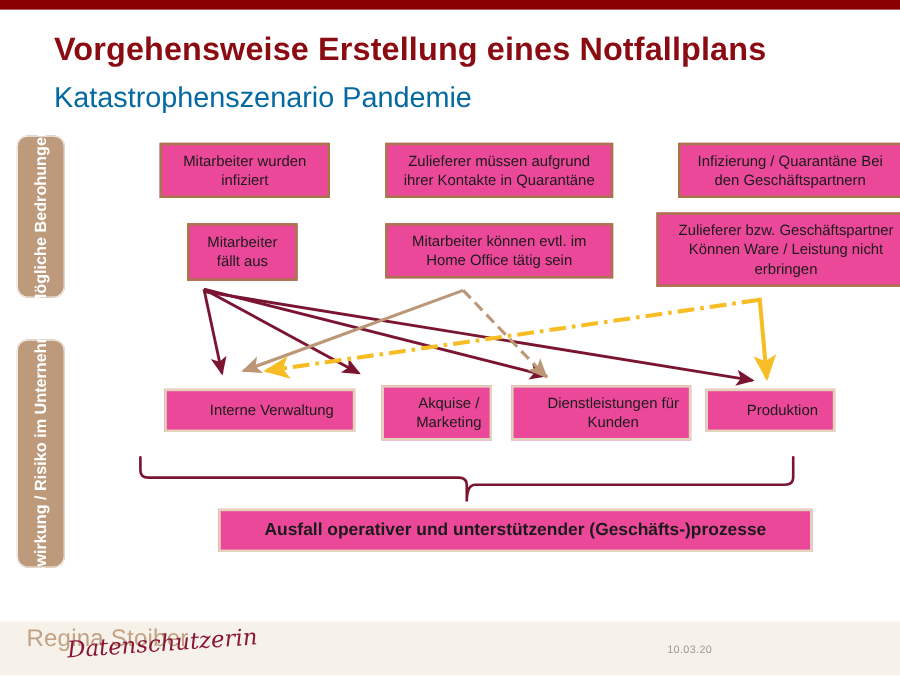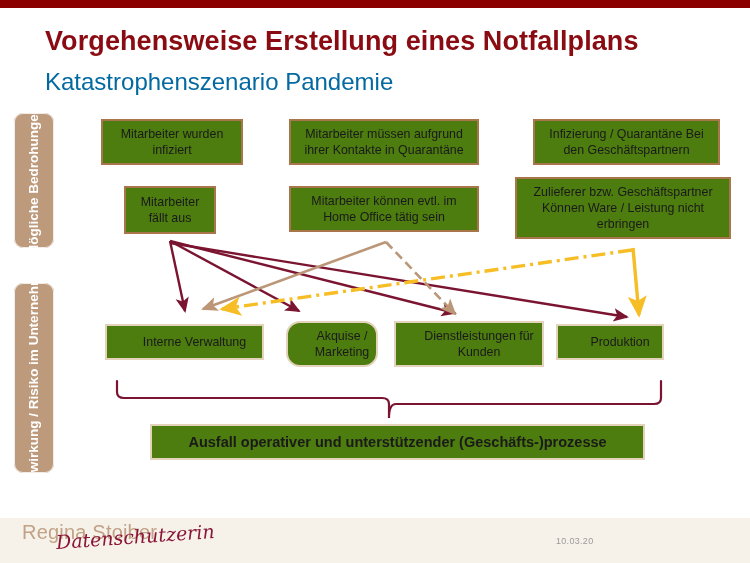--- a/index.html
+++ b/index.html
@@ -68,31 +68,32 @@
     font-weight: bold;
     text-align: center;
     line-height: 16px;
   }
   #band-threats { left: 14px; top: 113px; width: 40px; height: 135px; }
   #band-impact  { left: 14px; top: 283px; width: 40px; height: 190px; }
 
   
   .box {
     position: absolute;
-    background: #4d7c0f;
+    background: #ec4899;
     border: 2px solid #a8764a;
     box-sizing: border-box;
     display: flex;
     align-items: center;
     justify-content: center;
     text-align: center;
     color: #1a1a1a;
     font-size: 12.4px;
     line-height: 16px;
     padding: 2px 6px;
+    margin-left: 32px;
   }
   .box.light {
     border: 2px solid #e3d3bb;
     padding-left: 26px;
   }
   .box.summary {
     border: 2px solid #e3d3bb;
     font-size: 14.5px;
     font-weight: bold;
   }
@@ -100,21 +101,21 @@
   
   #box-infected      { left: 101px; top: 119px; width: 142px; height: 46px; }
   #box-quarantine    { left: 289px; top: 119px; width: 190px; height: 46px; }
   #box-partner-quar  { left: 533px; top: 119px; width: 187px; height: 46px; }
   #box-dropout       { left: 124px; top: 186px; width: 92px; height: 48px; }
   #box-homeoffice    { left: 289px; top: 186px; width: 190px; height: 46px; }
   #box-supplier      { left: 515px; top: 177px; width: 216px; height: 62px; }
 
   
   #box-verwaltung    { left: 105px; top: 324px; width: 159px; height: 36px; }
-  #box-akquise       { left: 286px; top: 321px; width: 92px; height: 46px; border-radius: 14px; }
+  #box-akquise       { left: 286px; top: 321px; width: 92px; height: 46px; }
   #box-dienstl       { left: 394px; top: 321px; width: 150px; height: 46px; text-align: center; }
   #box-produktion    { left: 556px; top: 324px; width: 108px; height: 36px; text-align: right; }
 
   
   #box-summary       { left: 150px; top: 424px; width: 495px; height: 36px; }
 
   
   #arrows {
     position: absolute;
     left: 0; top: 0;
@@ -170,21 +171,21 @@
   <div class="side-band" id="band-threats">
     <div class="band-text">Mögliche
 Bedrohungen</div>
   </div>
   <div class="side-band" id="band-impact">
     <div class="band-text">Auswirkung / Risiko im
 Unternehmen</div>
   </div>
 
   <div class="box" id="box-infected">Mitarbeiter wurden infiziert</div>
-  <div class="box" id="box-quarantine">Mitarbeiter müssen aufgrund ihrer Kontakte in Quarantäne</div>
+  <div class="box" id="box-quarantine">Zulieferer müssen aufgrund ihrer Kontakte in Quarantäne</div>
   <div class="box" id="box-partner-quar">Infizierung / Quarantäne Bei den Geschäftspartnern</div>
   <div class="box" id="box-dropout">Mitarbeiter fällt aus</div>
   <div class="box" id="box-homeoffice">Mitarbeiter können evtl. im Home Office tätig sein</div>
   <div class="box" id="box-supplier">Zulieferer bzw. Geschäftspartner Können Ware / Leistung nicht erbringen</div>
 
   <svg id="arrows" viewBox="0 0 750 563" xmlns="http://www.w3.org/2000/svg">
     <defs>
       <marker id="ah-red" markerWidth="7" markerHeight="7" refX="5.6" refY="3.2" orient="auto">
         <path d="M0,0.4 L6.4,3.2 L0,6 L1.5,3.2 Z" fill="#7b1430"></path>
       </marker>

